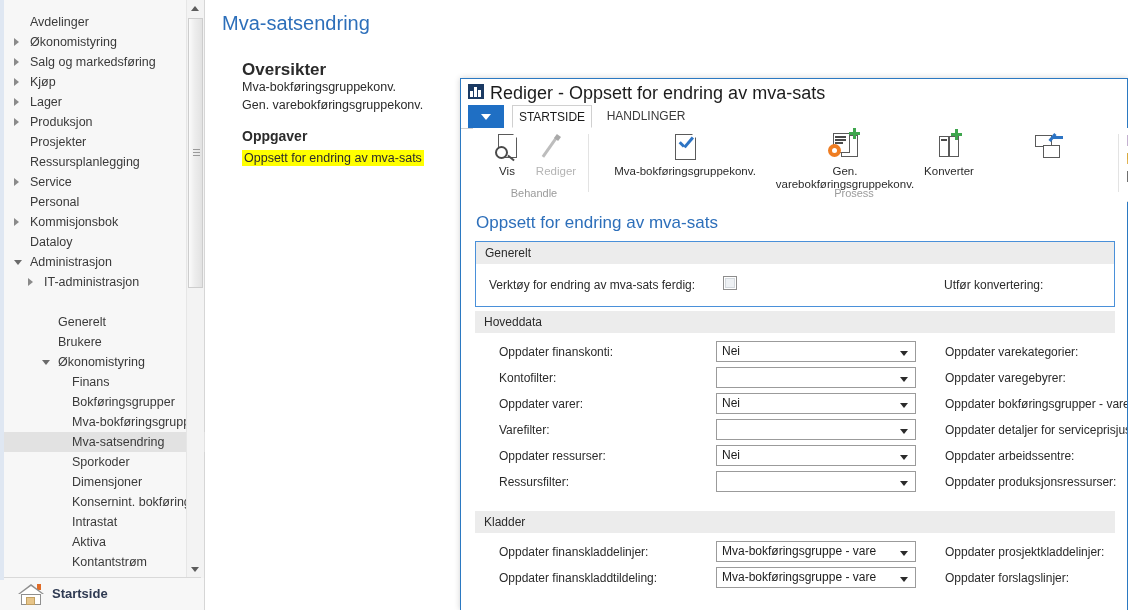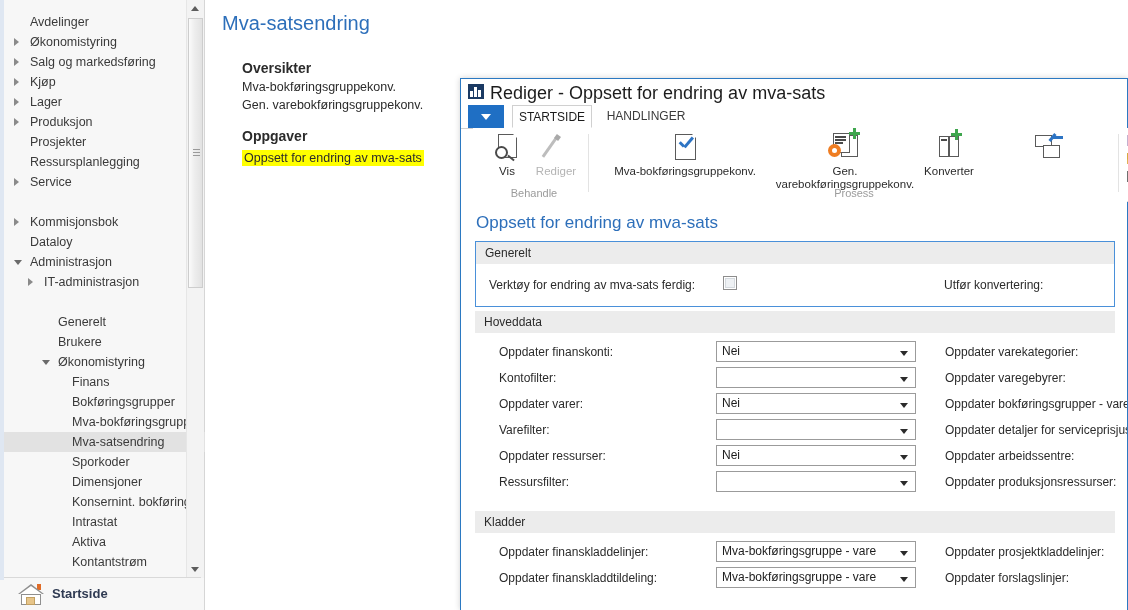--- a/index.html
+++ b/index.html
@@ -68,21 +68,21 @@
     border-left:11px solid transparent;border-right:11px solid transparent;border-bottom:8px solid #ffffff;
   }
   #nav-footer .hm .body{position:absolute;left:3px;top:10px;width:20px;height:11px;border:1px solid #8f8f8f;background:#fff;box-sizing:border-box;}
   #nav-footer .hm .door{position:absolute;left:8px;top:13px;width:9px;height:8px;background:#e7c58a;border:1px solid #c2a063;box-sizing:border-box;}
   #nav-footer .hm .chim{position:absolute;left:19px;top:0px;width:4px;height:6px;background:#e06c28;}
   #nav-footer .ttl{position:absolute;left:48px;top:8px;font-size:13px;font-weight:bold;color:#2f3a52;}
 
   
   #rc{position:absolute;left:205px;top:0;width:923px;height:610px;background:#ffffff;}
   #rc-title{position:absolute;left:17px;top:12px;font-size:20px;color:#2d6fba;}
-  #rc-sub1{position:absolute;left:37px;top:60px;font-size:14px;font-weight:bold;color:#2b2b2b;}
+  #rc-sub1{position:absolute;left:37px;top:60px;font-size:17px;font-weight:bold;color:#2b2b2b;}
   .rc-link{position:absolute;left:37px;font-size:12.5px;color:#2b2b2b;white-space:nowrap;}
   #rc-sub2{position:absolute;left:37px;top:128px;font-size:14px;font-weight:bold;color:#2b2b2b;}
   #rc-task{position:absolute;left:37px;top:150px;font-size:12.5px;color:#2b2b2b;background:#ffff00;padding:1px 2px;white-space:nowrap;}
 
   
   #dlg{
     position:absolute;left:460px;top:78px;width:668px;height:532px;
     background:#ffffff;border:1px solid #2b79c2;box-sizing:border-box;
     box-shadow:0 0 6px rgba(0,0,0,.18);
   }
@@ -174,20 +174,23 @@
       </div>
       <div class="nav-item" style="position: absolute; left: 0px; right: 0px; top: 132px;">
         <span class="lbl" style="left: 26px;">Prosjekter</span>
       </div>
       <div class="nav-item" style="position: absolute; left: 0px; right: 0px; top: 152px;">
         <span class="lbl" style="left: 26px;">Ressursplanlegging</span>
       </div>
       <div class="nav-item" style="position: absolute; left: 0px; right: 0px; top: 172px;">
         <span class="twisty closed" style="left: 10px;"></span>
         <span class="lbl" style="left: 26px;">Service</span>
+      </div>
+      <div class="nav-item" style="position: absolute; left: 0px; right: 0px; top: 192px;">
+        <span class="lbl" style="left: 26px;">Personal</span>
       </div>
       <div class="nav-item" style="position: absolute; left: 0px; right: 0px; top: 212px;">
         <span class="twisty closed" style="left: 10px;"></span>
         <span class="lbl" style="left: 26px;">Kommisjonsbok</span>
       </div>
       <div class="nav-item" style="position: absolute; left: 0px; right: 0px; top: 232px;">
         <span class="lbl" style="left: 26px;">Dataloy</span>
       </div>
       <div class="nav-item" style="position: absolute; left: 0px; right: 0px; top: 252px;">
         <span class="twisty open" style="left: 10px;"></span>

